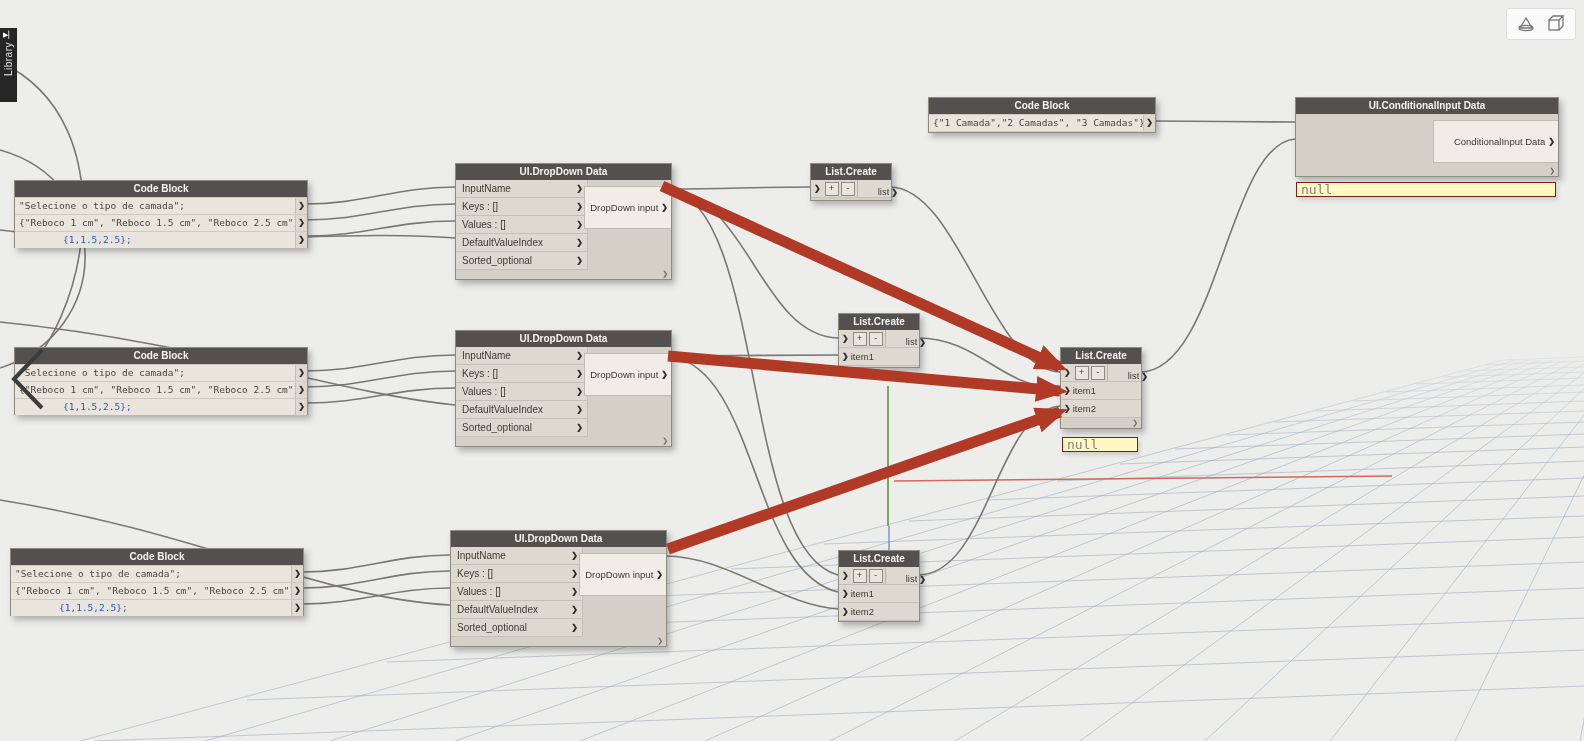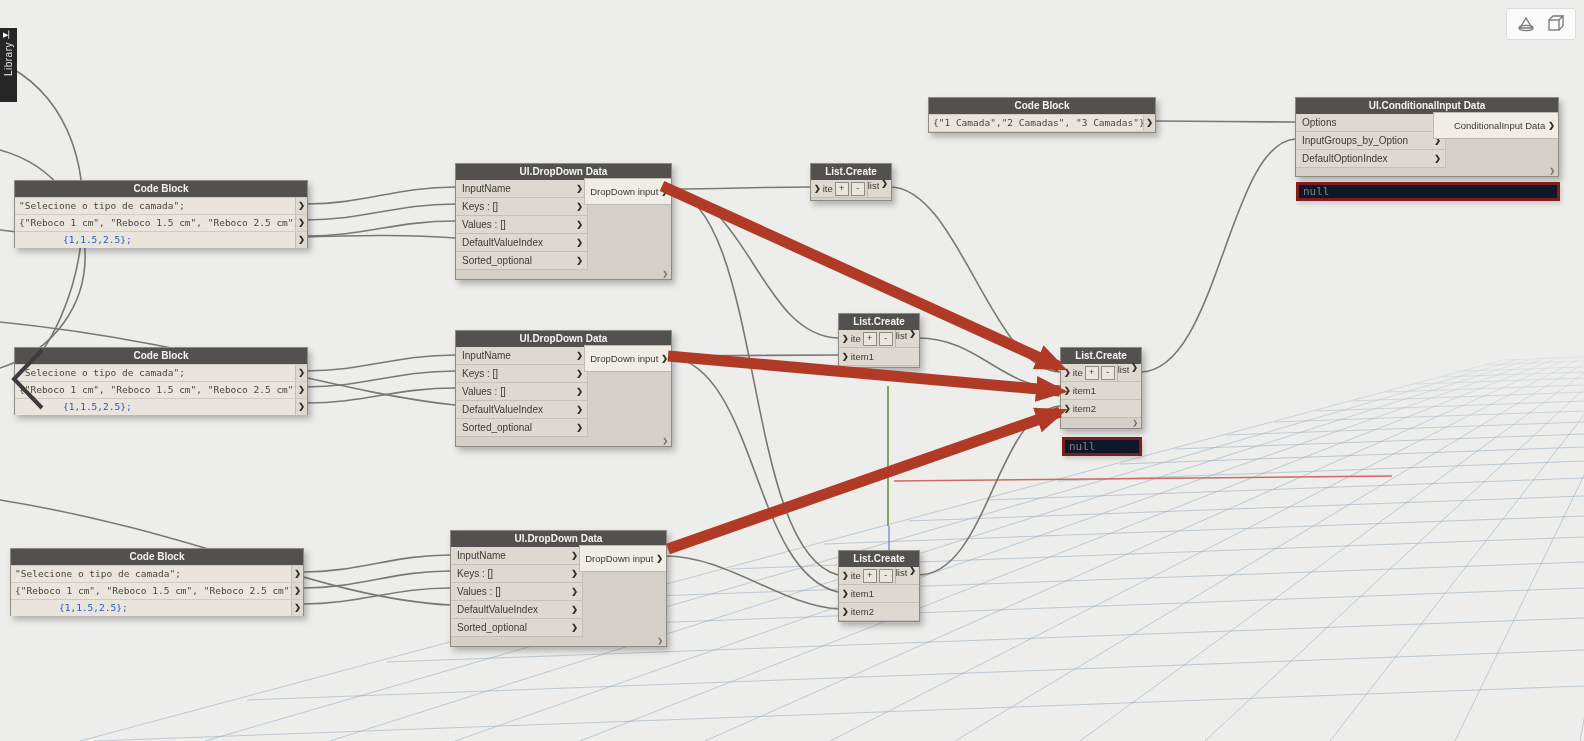--- a/index.html
+++ b/index.html
@@ -21,34 +21,34 @@
            padding:0 4px;white-space:nowrap;overflow:hidden;color:#4a463f;}
   .cb-code.num{color:#2257c5;margin-left:44px;}
   .cb-port{width:11px;border-left:1px solid #c4c0b8;background:#ded9d0;
            display:flex;align-items:center;justify-content:center;}
   
   .port-rows{width:132px;}
   .prow{display:flex;align-items:center;justify-content:space-between;height:17px;
         border-bottom:1px solid #c4c0b8;border-right:1px solid #c4c0b8;background:#ded9d0;
         padding:0 4px 0 6px;font-size:10px;white-space:nowrap;}
   .prow .lbl{overflow:hidden;white-space:nowrap;}
-  .outbox{position:absolute;top:14px;right:0;height:17px;background:#efede6;
+  .outbox{position:absolute;top:22px;right:0;height:17px;background:#efede6;
           border:1px solid #bfbbb3;border-right:none;display:flex;align-items:center;
-          justify-content:flex-end;gap:3px;padding:4px 3px;font-size:9.5px;white-space:nowrap;overflow:hidden;}
+          justify-content:flex-end;gap:3px;padding:12px 3px;font-size:9.5px;white-space:nowrap;overflow:hidden;}
   .lacing{position:absolute;right:3px;bottom:1px;font-size:7px;color:#6d6a64;}
   .lacing::before{content:"\276F";}
   
   .lc .prow{padding:0 3px;justify-content:flex-start;gap:2px;font-size:9.5px;border-right:none;}
   .lc-btn{width:12px;height:12px;border:1px solid #8f8b83;background:#e9e6df;font-size:9px;
           line-height:10px;text-align:center;color:#3d3b37;flex:0 0 auto;}
-  .lc-out{margin-left:auto;display:flex;align-items:flex-start;gap:2px;border-left:1px solid #b9b5ad;
-          align-self:stretch;padding-left:0;}
-  
-  .preview{position:absolute;background:#0f172a;border:3px solid #7f1d1d;
-           font-family:"DejaVu Sans Mono",monospace;font-size:11px;color:#85827a;
+  .lc-out{margin-left:auto;display:flex;align-items:flex-end;gap:2px;border-left:1px solid #b9b5ad;
+          align-self:stretch;padding-left:20px;}
+  
+  .preview{position:absolute;background:#fef9c3;border:1px solid #7f1d1d;
+           font-family:"DejaVu Sans Mono",monospace;font-size:13px;color:#85827a;
            line-height:13px;padding:0 4px;box-shadow:2px 3px 4px rgba(60,60,60,.18);}
   
   .library{position:absolute;left:0;top:28px;width:17px;height:72px;background:#262626;color:#e8e8e8;
            display:flex;flex-direction:column;align-items:center;padding-top:2px;cursor:pointer;}
   .arr{font-size:7px;line-height:9px;color:#fff;}
   .arr::before{content:"\25B6\258F";}
   .vtext{writing-mode:vertical-rl;transform:rotate(180deg);font-size:10px;letter-spacing:.5px;margin-top:3px;}
   .toolbar{position:absolute;right:8px;top:8px;width:68px;height:30px;background:#fafafa;
            border:1px solid #dcdcdc;border-radius:3px;display:flex;align-items:center;
            justify-content:center;gap:6px;}
@@ -383,34 +383,20 @@
     <div class="prow">
         <span class="chev"></span>
         <span class="lbl">item2</span>
       </div>
     <div class="lacing"></div>
   </div>
   <div class="preview" style="left:1062px;top:437px;width:66px;height:13px">null</div>
 
   <div class="node" style="left:1295px;top:97px;width:262px;height:78px">
     <div class="ntitle">UI.ConditionalInput Data</div>
-    <div class="port-rows" style="width:150px">
-      <div class="prow">
-          <span class="lbl">Options</span>
-          <span class="chev"></span>
-        </div>
-      <div class="prow">
-          <span class="lbl">InputGroups_by_Option</span>
-          <span class="chev"></span>
-        </div>
-      <div class="prow">
-          <span class="lbl">DefaultOptionIndex</span>
-          <span class="chev"></span>
-        </div>
-    </div>
     <div class="outbox" style="width:118px">
         <span class="lbl">ConditionalInput Data</span>
         <span class="chev"></span>
       </div>
     <div class="lacing"></div>
   </div>
   <div class="preview" style="left:1296px;top:182px;width:250px;height:13px">null</div>
 
   <svg style="position:absolute;left:6px;top:346px;width:44px;height:68px" viewBox="0 0 44 68">
     <polyline points="36,4 8,33 36,62" fill="none" stroke="#3c3c3c" stroke-width="4"></polyline>

